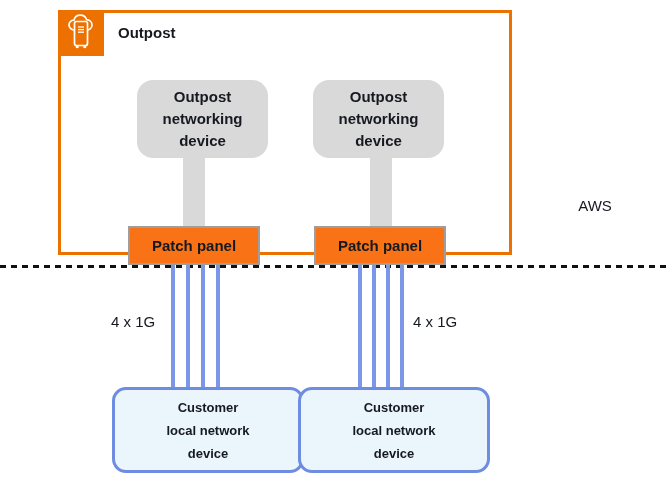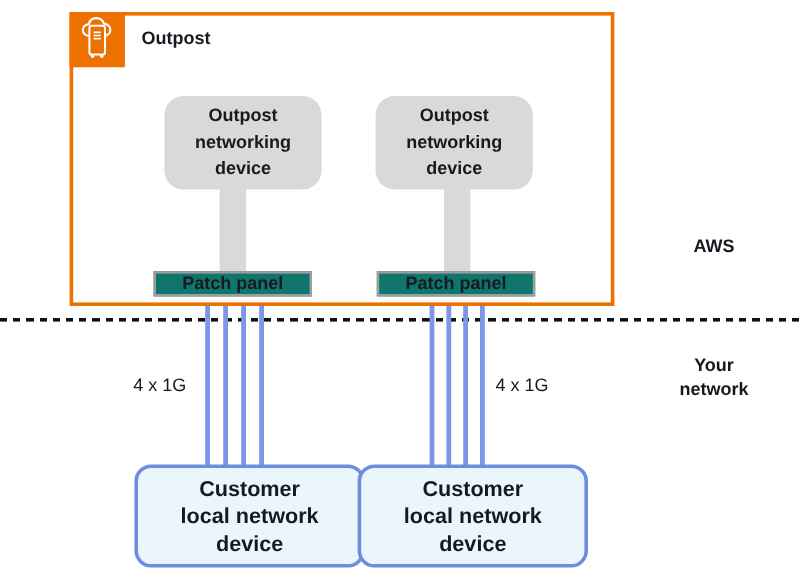--- a/index.html
+++ b/index.html
@@ -56,23 +56,23 @@
     width: 22px; height: 72px;
     top: 155px;
     background: #d9d9d9;
     z-index: 2;
   }
   .connector-1 { left: 183px; }
   .connector-2 { left: 370px; }
 
   
   .patch-panel {
-    width: 132px; height: 21px;
+    width: 132px; height: 39px;
     top: 226px;
-    background: #0f766e;
+    background: #f97316;
     border: 2px solid #9e9e9e;
     display: flex; align-items: center; justify-content: center;
     font-size: 15px; font-weight: 700;
     z-index: 4;
   }
   .panel-1 { left: 128px; }
   .panel-2 { left: 314px; }
 
   
   .boundary {
@@ -101,30 +101,30 @@
 
   
   .customer-box {
     width: 192px; height: 86px;
     top: 387px;
     background: #ebf6fc;
     border: 3px solid #6e8ce0;
     border-radius: 14px;
     display: flex; align-items: center; justify-content: center;
     text-align: center;
-    font-size: 18px; font-weight: 700; line-height: 23px;
+    font-size: 13px; font-weight: 700; line-height: 23px;
     white-space: pre-line;
     z-index: 3;
   }
   .customer-1 { left: 112px; }
   .customer-2 { left: 298px; }
 
   
   .region-label {
-    font-size: 15px; font-weight: 700;
+    font-size: 15px; font-weight: 400;
     text-align: center;
     white-space: pre-line;
     line-height: 20px;
     z-index: 3;
   }
   .region-aws { left: 560px; top: 196px; width: 70px; }
   .region-your { left: 545px; top: 295px; width: 100px; }
 </style>
 </head>
 <body>
@@ -180,16 +180,14 @@
   <div class="abs cable-label cable-label-2">4 x 1G</div>
 
   <div class="abs customer-box customer-1">Customer
 local network
 device</div>
   <div class="abs customer-box customer-2">Customer
 local network
 device</div>
 
   <div class="abs region-label region-aws">AWS</div>
-  <div class="abs region-label region-your">Your
-network</div>
 
 </div>
 
 </body></html>

